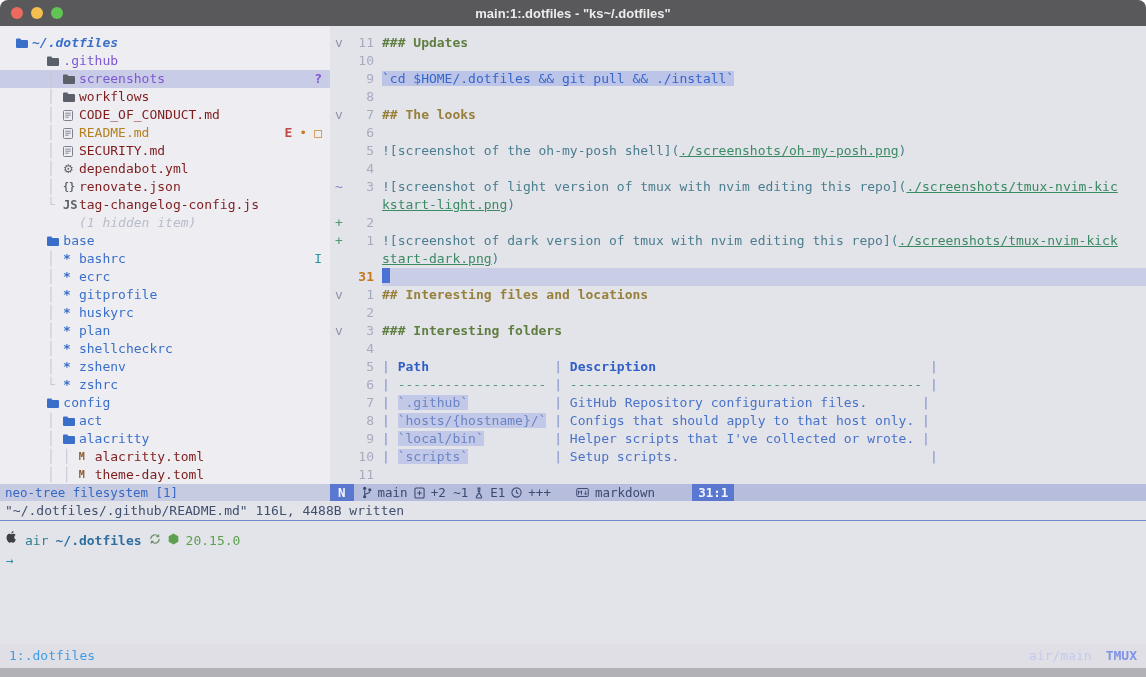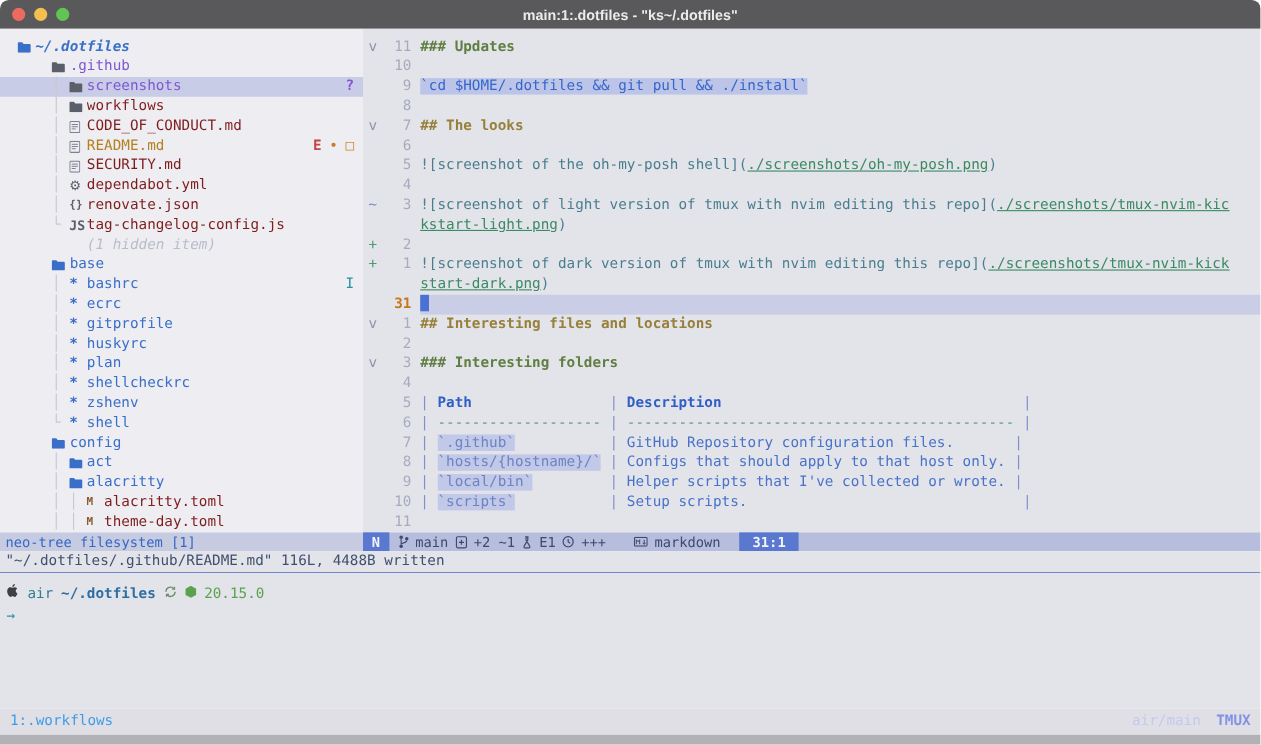--- a/index.html
+++ b/index.html
@@ -57,21 +57,21 @@
   .sg-pl{color:#4873c8;}
   
   .statusline{height:17px;display:flex;flex:none;font-size:12.5px;line-height:17px;}
   .nt-status{width:330px;flex:none;background:#c7cbe1;color:#3568c4;padding-left:5px;box-sizing:border-box;white-space:pre;}
   .ed-status{flex:1;display:flex;background:#b7bddd;color:#3c4a70;white-space:pre;}
   .mode{background:#5a78d0;color:#f2f4fb;font-weight:bold;padding:0 8px;flex:none;}
   .gitsec{padding:0 8px;display:flex;gap:6px;align-items:center;flex:none;}
   .gitsec svg,.ftsec svg{display:block;}
   .filesec{flex:1;background:#c7cbe1;color:#44507a;padding:0 10px;overflow:hidden;}
   .ftsec{display:flex;gap:6px;align-items:center;padding:0 17px;flex:none;}
-  .pos{background:#5a78d0;color:#f2f4fb;font-weight:bold;padding:0 12px;flex:none;}
+  .pos{background:#5a78d0;color:#f2f4fb;font-weight:bold;padding:0 6px;flex:none;margin-left:20px;}
   
   .cmdline{height:19px;line-height:19px;background:#e3e3ea;color:#41506e;padding-left:5px;flex:none;white-space:pre;}
   .paneSep{height:0;border-top:1px solid #7388c8;flex:none;}
   .shell{flex:1;background:#e3e3ea;padding:10px 6px 0 6px;}
   .promptline{height:20px;line-height:20px;display:flex;align-items:center;gap:7px;white-space:pre;}
   .p-host{color:#2e7f92;}
   .p-path{color:#2d6fa0;font-weight:bold;}
   .p-ver{color:#5da14e;}
   .arrowline{height:20px;line-height:20px;color:#2e93a8;}
   .tmuxbar{height:24px;line-height:24px;background:#dfdfe5;display:flex;align-items:center;padding:0 9px;flex:none;}
@@ -128,21 +128,21 @@
         <div class="srow"><span class="sguide">    </span><span class="sicon c-blue"><svg width="12" height="10" viewBox="0 0 12 10">
               <path d="M0 1.6A1.1 1.1 0 0 1 1.1.5h3.1l1.2 1.5h5.5A1.1 1.1 0 0 1 12 3.1v5.8A1.1 1.1 0 0 1 10.9 10H1.1A1.1 1.1 0 0 1 0 8.9z" fill="currentColor"></path>
             </svg></span><span class="slabel s-blue">base</span></div>
         <div class="srow"><span class="sguide">    │ </span><span class="sicon c-blue"><span style="font-weight:bold;">*</span></span><span class="slabel s-blue">bashrc</span><span class="sbadges"><span class="b-teal">I</span></span></div>
         <div class="srow"><span class="sguide">    │ </span><span class="sicon c-blue"><span style="font-weight:bold;">*</span></span><span class="slabel s-blue">ecrc</span></div>
         <div class="srow"><span class="sguide">    │ </span><span class="sicon c-blue"><span style="font-weight:bold;">*</span></span><span class="slabel s-blue">gitprofile</span></div>
         <div class="srow"><span class="sguide">    │ </span><span class="sicon c-blue"><span style="font-weight:bold;">*</span></span><span class="slabel s-blue">huskyrc</span></div>
         <div class="srow"><span class="sguide">    │ </span><span class="sicon c-blue"><span style="font-weight:bold;">*</span></span><span class="slabel s-blue">plan</span></div>
         <div class="srow"><span class="sguide">    │ </span><span class="sicon c-blue"><span style="font-weight:bold;">*</span></span><span class="slabel s-blue">shellcheckrc</span></div>
         <div class="srow"><span class="sguide">    │ </span><span class="sicon c-blue"><span style="font-weight:bold;">*</span></span><span class="slabel s-blue">zshenv</span></div>
-        <div class="srow"><span class="sguide">    └ </span><span class="sicon c-blue"><span style="font-weight:bold;">*</span></span><span class="slabel s-blue">shell</span></div>
+        <div class="srow"><span class="sguide">    └ </span><span class="sicon c-blue"><span style="font-weight:bold;">*</span></span><span class="slabel s-blue">zshrc</span></div>
         <div class="srow"><span class="sguide">    </span><span class="sicon c-blue"><svg width="12" height="10" viewBox="0 0 12 10">
               <path d="M0 1.6A1.1 1.1 0 0 1 1.1.5h3.1l1.2 1.5h5.5A1.1 1.1 0 0 1 12 3.1v5.8A1.1 1.1 0 0 1 10.9 10H1.1A1.1 1.1 0 0 1 0 8.9z" fill="currentColor"></path>
             </svg></span><span class="slabel s-blue">config</span></div>
         <div class="srow"><span class="sguide">    │ </span><span class="sicon c-blue"><svg width="12" height="10" viewBox="0 0 12 10">
               <path d="M0 1.6A1.1 1.1 0 0 1 1.1.5h3.1l1.2 1.5h5.5A1.1 1.1 0 0 1 12 3.1v5.8A1.1 1.1 0 0 1 10.9 10H1.1A1.1 1.1 0 0 1 0 8.9z" fill="currentColor"></path>
             </svg></span><span class="slabel s-blue">act</span></div>
         <div class="srow"><span class="sguide">    │ </span><span class="sicon c-blue"><svg width="12" height="10" viewBox="0 0 12 10">
               <path d="M0 1.6A1.1 1.1 0 0 1 1.1.5h3.1l1.2 1.5h5.5A1.1 1.1 0 0 1 12 3.1v5.8A1.1 1.1 0 0 1 10.9 10H1.1A1.1 1.1 0 0 1 0 8.9z" fill="currentColor"></path>
             </svg></span><span class="slabel s-blue">alacritty</span></div>
         <div class="srow"><span class="sguide">    │ │ </span><span class="sicon c-brown"><span class="icon-txt">M</span></span><span class="slabel s-plain">alacritty.toml</span></div>
@@ -228,20 +228,20 @@
           </svg></span>
       <span><svg width="11" height="12" viewBox="0 0 11 12">
             <path d="M5.5.5 10.3 3.2v5.6L5.5 11.5.7 8.8V3.2z" fill="#5da14e"></path>
           </svg></span>
       <span class="p-ver">20.15.0</span>
     </div>
     <div class="arrowline">→</div>
   </div>
 
   <div class="tmuxbar">
-    <span class="tm-left">1:.workflows</span>
+    <span class="tm-left">1:.dotfiles</span>
     <span class="tm-right">
       <span class="tm-session">air/main</span>
       <span class="tm-label">TMUX</span>
     </span>
   </div>
   <div class="bottomstrip"></div>
 </div>
 
 </body></html>

